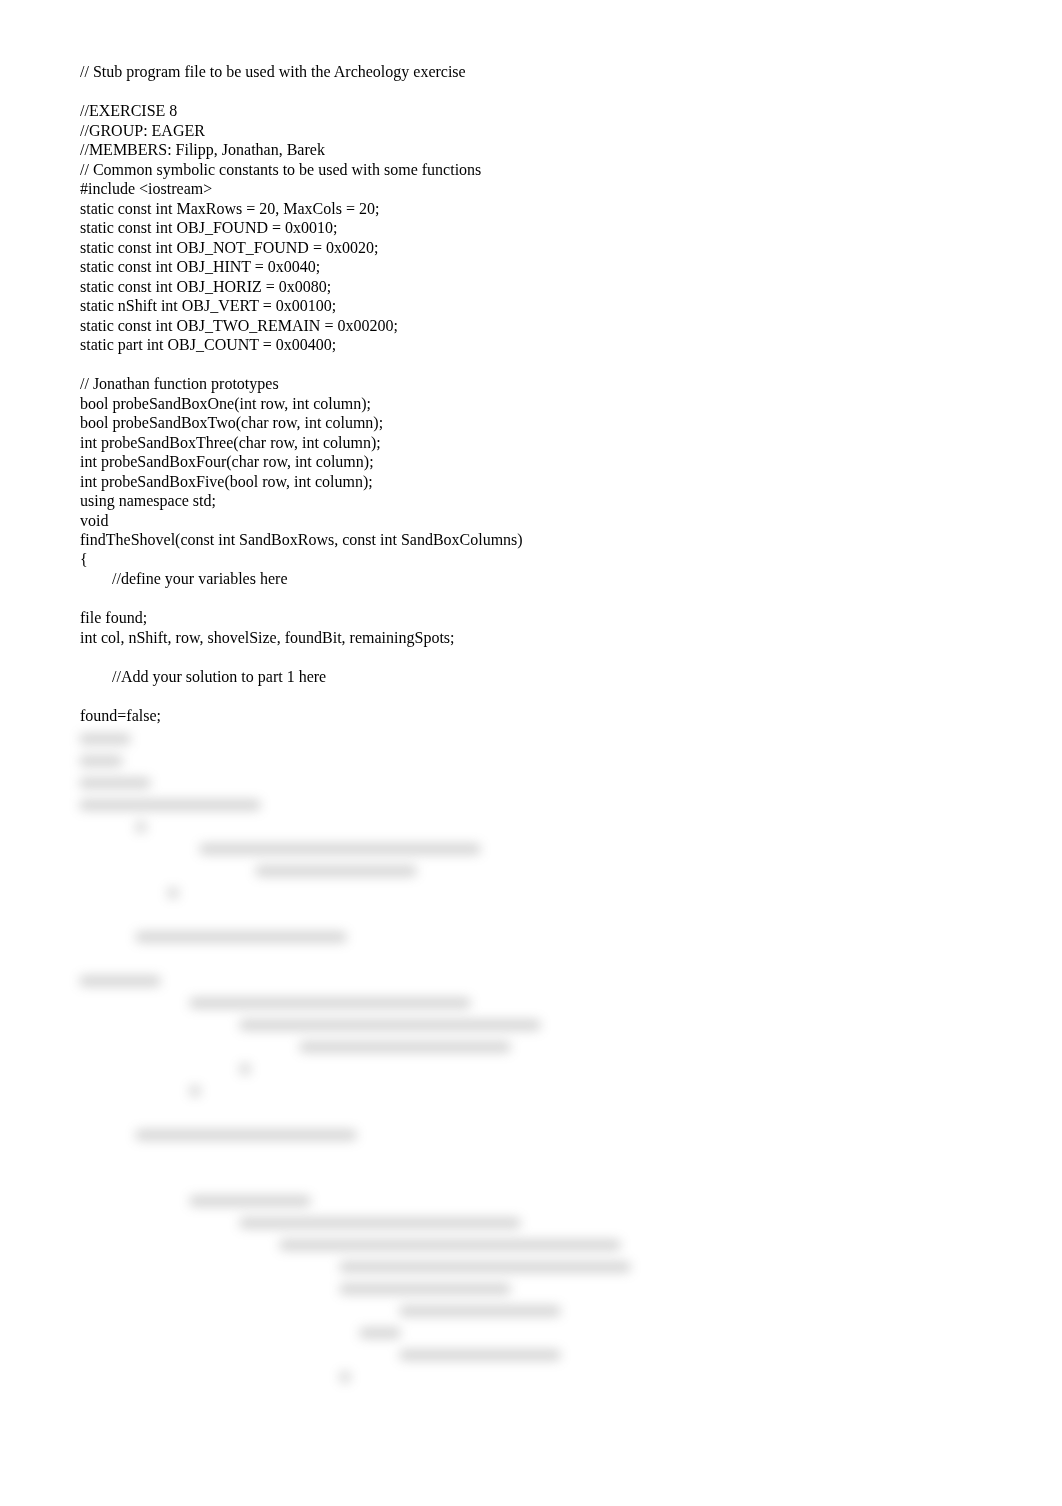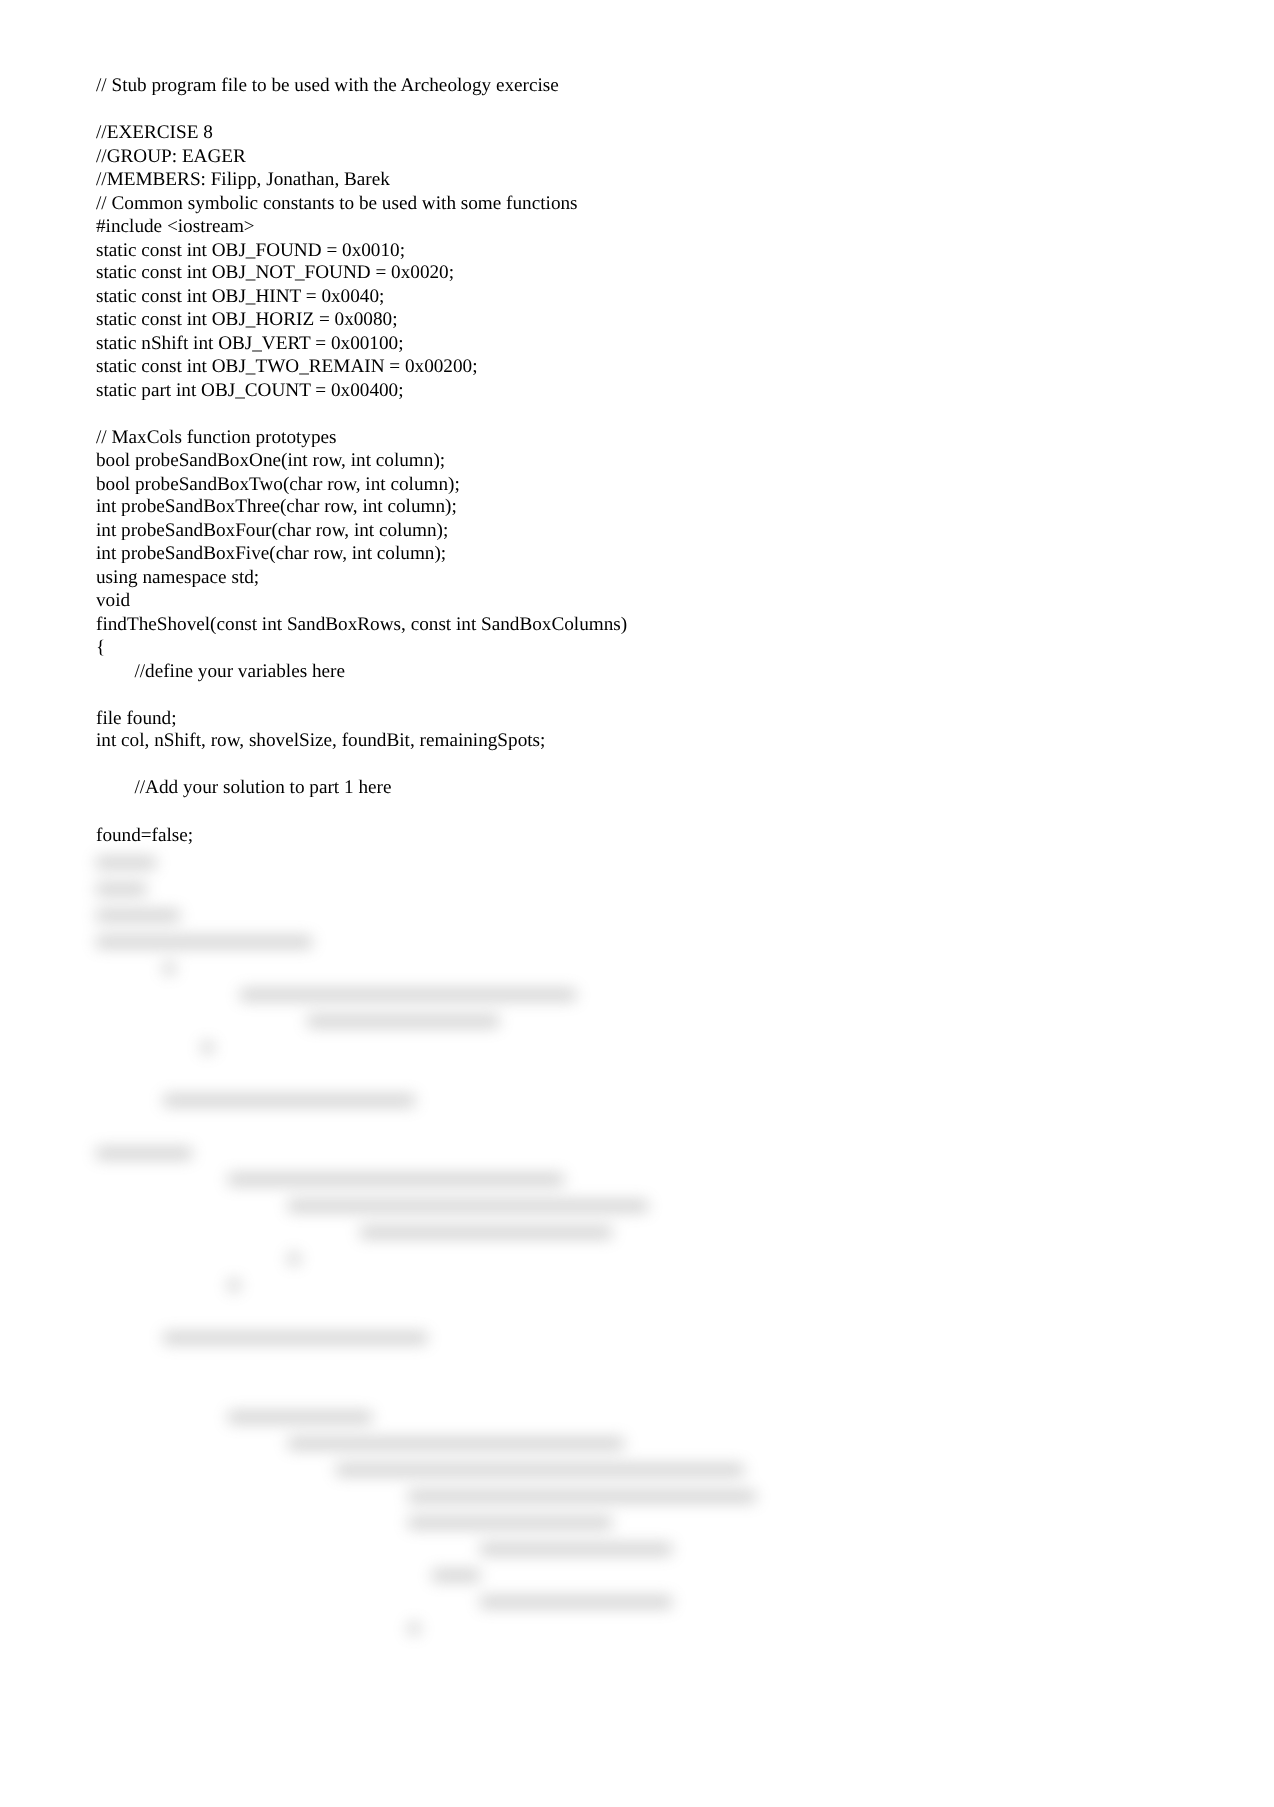--- a/index.html
+++ b/index.html
@@ -42,34 +42,35 @@
 <body>
 
 <div>
   <div class="line">// Stub program file to be used with the Archeology exercise</div>
   <div class="line"></div>
   <div class="line">//EXERCISE 8</div>
   <div class="line">//GROUP: EAGER</div>
   <div class="line">//MEMBERS: Filipp, Jonathan, Barek</div>
   <div class="line">// Common symbolic constants to be used with some functions</div>
   <div class="line">#include &lt;iostream&gt;</div>
+  <div class="line">static const int MaxRows = 20, MaxCols = 20;</div>
   <div class="line">static const int OBJ_FOUND = 0x0010;</div>
   <div class="line">static const int OBJ_NOT_FOUND = 0x0020;</div>
   <div class="line">static const int OBJ_HINT = 0x0040;</div>
   <div class="line">static const int OBJ_HORIZ = 0x0080;</div>
   <div class="line">static nShift int OBJ_VERT = 0x00100;</div>
   <div class="line">static const int OBJ_TWO_REMAIN = 0x00200;</div>
   <div class="line">static part int OBJ_COUNT = 0x00400;</div>
   <div class="line"></div>
-  <div class="line">// MaxCols function prototypes</div>
+  <div class="line">// Jonathan function prototypes</div>
   <div class="line">bool probeSandBoxOne(int row, int column);</div>
   <div class="line">bool probeSandBoxTwo(char row, int column);</div>
   <div class="line">int probeSandBoxThree(char row, int column);</div>
   <div class="line">int probeSandBoxFour(char row, int column);</div>
-  <div class="line">int probeSandBoxFive(char row, int column);</div>
+  <div class="line">int probeSandBoxFive(bool row, int column);</div>
   <div class="line">using namespace std;</div>
   <div class="line">void</div>
   <div class="line">findTheShovel(const int SandBoxRows, const int SandBoxColumns)</div>
   <div class="line">{</div>
   <div class="line">        //define your variables here</div>
   <div class="line"></div>
   <div class="line">file found;</div>
   <div class="line">int col, nShift, row, shovelSize, foundBit, remainingSpots;</div>
   <div class="line"></div>
   <div class="line">        //Add your solution to part 1 here</div>

